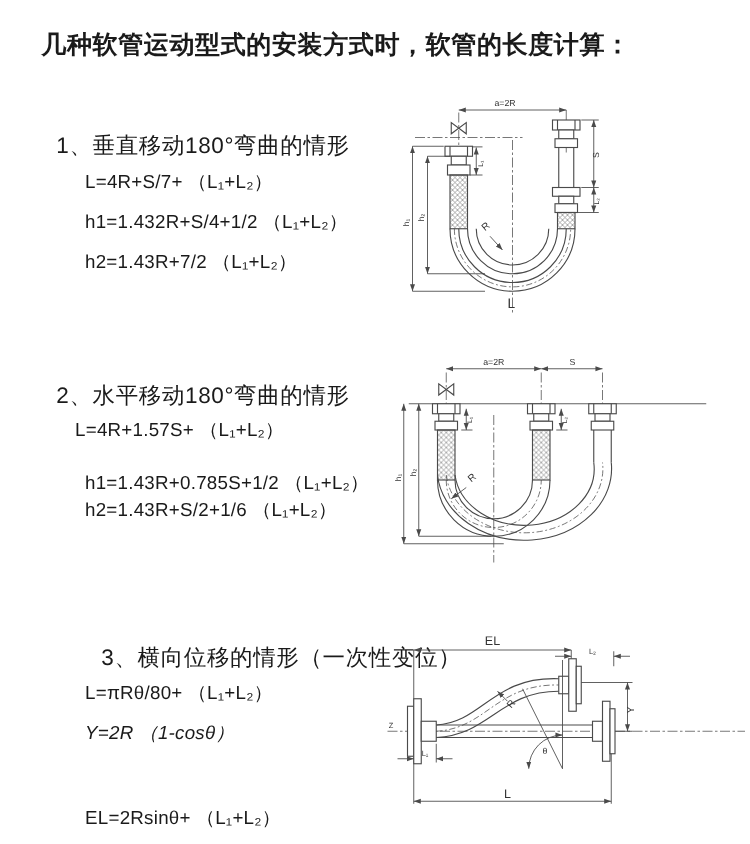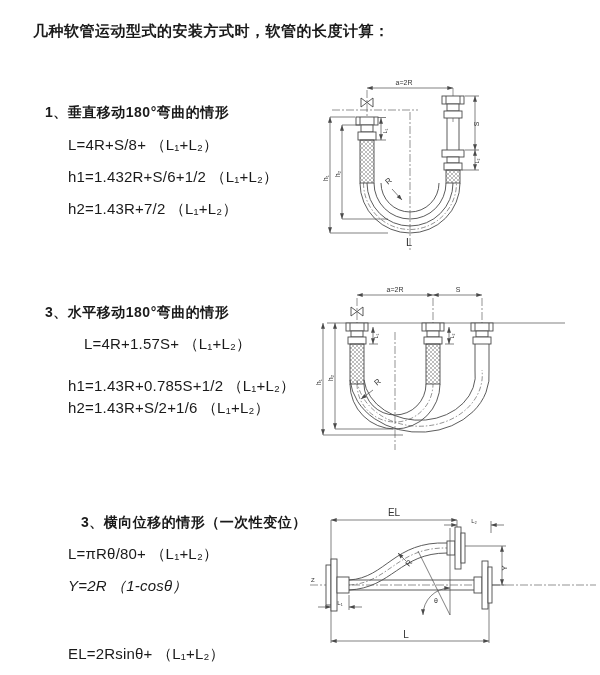--- a/index.html
+++ b/index.html
@@ -2,43 +2,43 @@
 <html><head>
 <meta charset="utf-8">
 <style>
   html,body{margin:0;padding:0;}
   body{
     width:600px;height:675px;position:relative;background:#ffffff;
     font-family:"Liberation Sans","DejaVu Sans",sans-serif;
     color:#1a1a1a;overflow:hidden;
   }
   .abs{position:absolute;}
-  .doc-title{font-size:15px;font-weight:bold;letter-spacing:0.5px;white-space:nowrap;}
-  .sec-heading{font-size:14px;font-weight:bold;white-space:nowrap;letter-spacing:0.5px;}
+  .doc-title{font-size:20px;font-weight:bold;letter-spacing:0.5px;white-space:nowrap;}
+  .sec-heading{font-size:18px;font-weight:normal;white-space:nowrap;letter-spacing:0.5px;}
   .formula{font-size:15px;font-weight:normal;white-space:nowrap;letter-spacing:0.2px;}
   svg{display:block;}
   svg text{font-family:"Liberation Sans","DejaVu Sans",sans-serif;fill:#333;}
   .obj{stroke:#4a4a4a;stroke-width:0.9;fill:none;}
   .objf{stroke:#4a4a4a;stroke-width:0.9;fill:#ffffff;}
   .dim{stroke:#4a4a4a;stroke-width:0.7;fill:none;}
   .cl{stroke:#4a4a4a;stroke-width:0.6;fill:none;stroke-dasharray:8 2 2 2;}
   .dsh{stroke:#4a4a4a;stroke-width:0.6;fill:none;stroke-dasharray:5 2 1.5 2;}
 </style>
 </head>
 <body>
 
 <div class="abs doc-title" style="left:33px;top:22px;">几种软管运动型式的安装方式时，软管的长度计算：</div>
 
 <div class="abs sec-heading" style="left:45px;top:104px;">1、垂直移动180°弯曲的情形</div>
-<div class="abs formula" style="left:68px;top:136px;">L=4R+S/8+ （L₁+L₂）</div>
-<div class="abs formula" style="left:68px;top:168px;">h1=1.432R+S/6+1/2 （L₁+L₂）</div>
+<div class="abs formula" style="left:68px;top:136px;">L=4R+S/7+ （L₁+L₂）</div>
+<div class="abs formula" style="left:68px;top:168px;">h1=1.432R+S/4+1/2 （L₁+L₂）</div>
 <div class="abs formula" style="left:68px;top:200px;">h2=1.43R+7/2 （L₁+L₂）</div>
 
-<div class="abs sec-heading" style="left:45px;top:304px;">3、水平移动180°弯曲的情形</div>
-<div class="abs formula" style="left:84px;top:335px;">L=4R+1.57S+ （L₁+L₂）</div>
+<div class="abs sec-heading" style="left:45px;top:304px;">2、水平移动180°弯曲的情形</div>
+<div class="abs formula" style="left:60px;top:335px;">L=4R+1.57S+ （L₁+L₂）</div>
 <div class="abs formula" style="left:68px;top:377px;">h1=1.43R+0.785S+1/2 （L₁+L₂）</div>
 <div class="abs formula" style="left:68px;top:399px;">h2=1.43R+S/2+1/6 （L₁+L₂）</div>
 
 <div class="abs sec-heading" style="left:45px;top:514px;margin-left:36px;">3、横向位移的情形（一次性变位）</div>
 <div class="abs formula" style="left:68px;top:545px;">L=πRθ/80+ （L₁+L₂）</div>
 <div class="abs formula" style="left:68px;top:577px;font-style:italic;">Y=2R （1-cosθ）</div>
 <div class="abs formula" style="left:68px;top:645px;">EL=2Rsinθ+ （L₁+L₂）</div>
 
 <div class="abs" style="left:318px;top:72px;">
 <svg width="262" height="185" viewBox="0 0 262 185">

